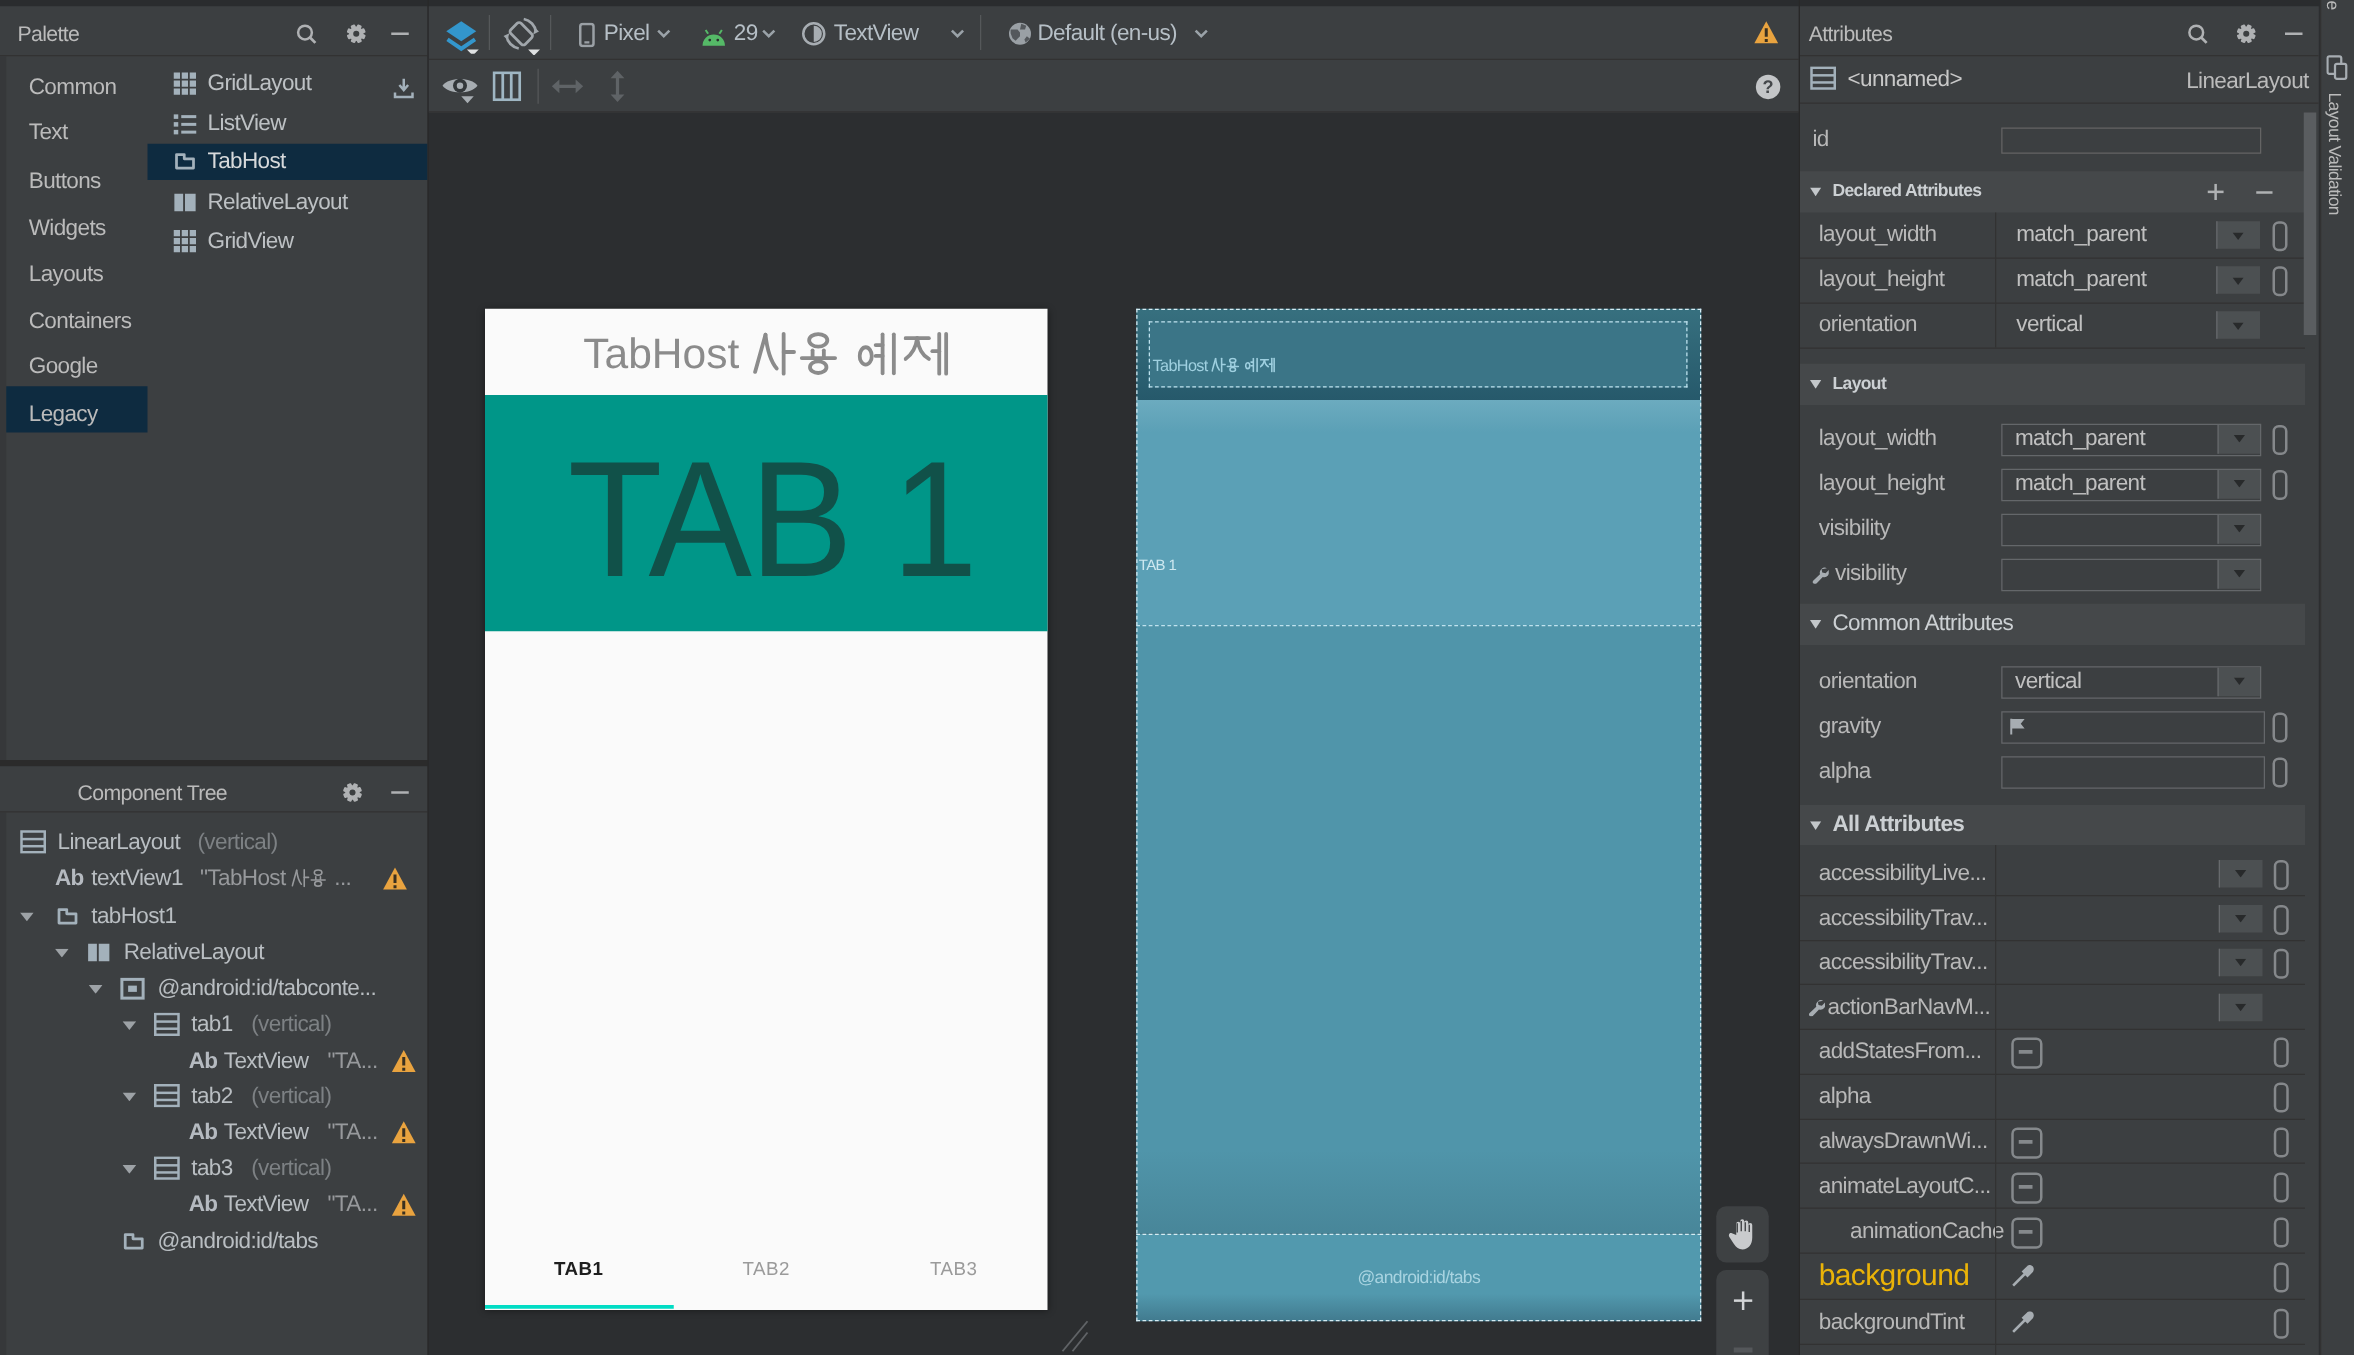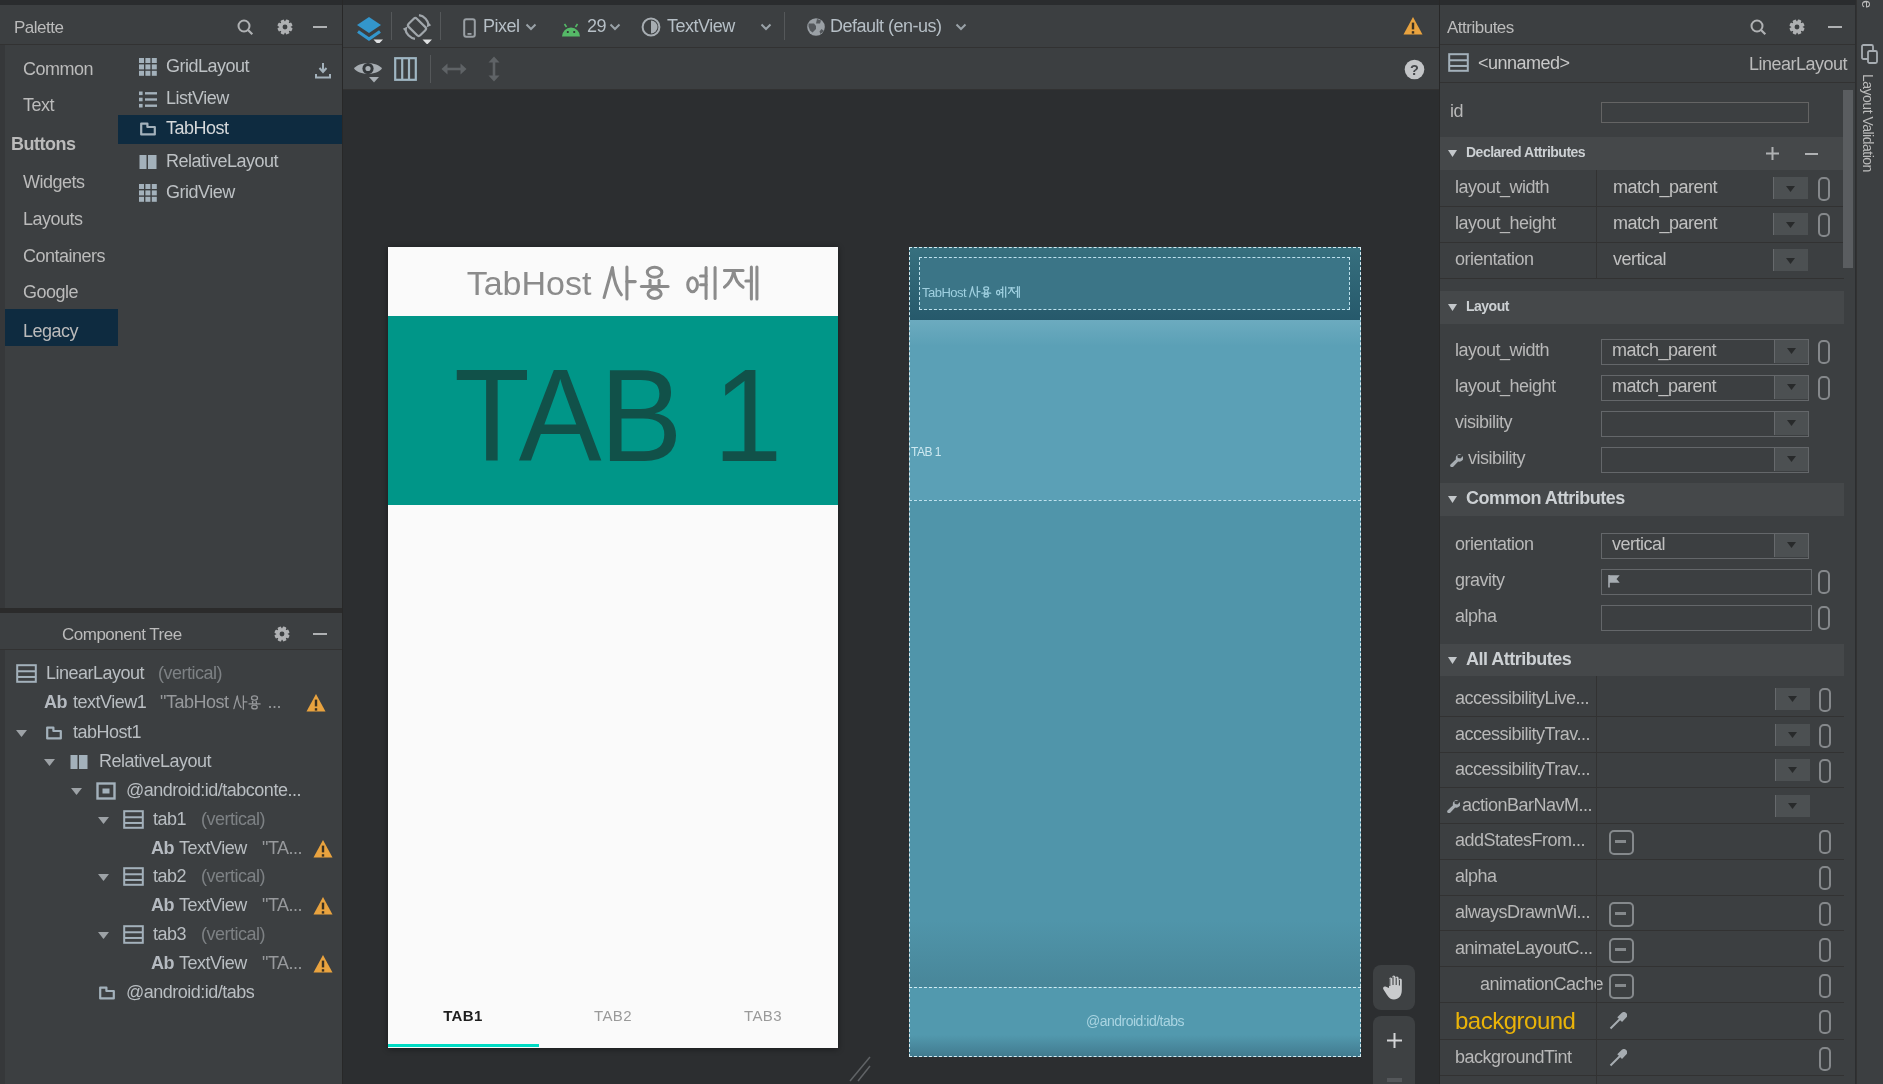--- a/index.html
+++ b/index.html
@@ -27,21 +27,21 @@
       <rect x="7.109999999999999" y="1.4400000000000002" width="3.7800000000000002" height="3.6" rx="0.9" fill="#afb1b3" transform="rotate(292 9.0 9.0)"></rect>
       <rect x="7.109999999999999" y="1.4400000000000002" width="3.7800000000000002" height="3.6" rx="0.9" fill="#afb1b3" transform="rotate(337 9.0 9.0)"></rect>
       <circle cx="9.0" cy="9.0" r="5.760000000000001" fill="#afb1b3"></circle>
       <circle cx="9.0" cy="9.0" r="2.43" fill="#3c3f41"></circle>
     </svg>
 <div class="abs" style="left:313px;top:21px;width:14px;height:2px;background:#afb1b3;"></div>
 <div class="abs" style="left:0;top:40px;width:5px;height:563px;background:#36383a;"></div>
 <div class="abs" style="left:5px;top:304px;width:113px;height:37px;background:#0e2b40;"></div>
 <div class="txt" style="left:23px;top:50.5px;font-size:18px;line-height:27px;color:#bbbbbb;font-weight:normal;">Common</div>
 <div class="txt" style="left:23px;top:87px;font-size:18px;line-height:27px;color:#bbbbbb;font-weight:normal;">Text</div>
-<div class="txt" style="left:11px;top:125.80000000000001px;font-size:18px;line-height:27px;color:#bbbbbb;font-weight:bold;">Buttons</div>
+<div class="txt" style="left:23px;top:125.80000000000001px;font-size:18px;line-height:27px;color:#bbbbbb;font-weight:normal;">Buttons</div>
 <div class="txt" style="left:23px;top:163.6px;font-size:18px;line-height:27px;color:#bbbbbb;font-weight:normal;">Widgets</div>
 <div class="txt" style="left:23px;top:201px;font-size:18px;line-height:27px;color:#bbbbbb;font-weight:normal;">Layouts</div>
 <div class="txt" style="left:23px;top:238px;font-size:18px;line-height:27px;color:#bbbbbb;font-weight:normal;">Containers</div>
 <div class="txt" style="left:23px;top:274px;font-size:18px;line-height:27px;color:#bbbbbb;font-weight:normal;">Google</div>
 <div class="txt" style="left:23px;top:313px;font-size:18px;line-height:27px;color:#bbbbbb;font-weight:normal;">Legacy</div>
 <div class="abs" style="left:118px;top:110px;width:224px;height:29px;background:#0e2b40;"></div>
 <svg class="abs" style="left:138px;top:52px;" width="20" height="20" viewBox="0 0 20 20">
       <rect x="1.0" y="1.0" width="5" height="5" fill="#a3b1bb"></rect>
       <rect x="7.4" y="1.0" width="5" height="5" fill="#a3b1bb"></rect>
       <rect x="13.8" y="1.0" width="5" height="5" fill="#a3b1bb"></rect>
@@ -497,21 +497,21 @@
 <div class="txt" style="left:28px;top:440px;font-size:18px;line-height:27px;color:#b8b8b8;font-weight:normal;">visibility</div>
 <div class="abs" style="left:161px;top:442px;width:206px;height:24px;border:1px solid #64676a;"></div>
     <div class="abs" style="left:334px;top:443px;width:33px;height:23px;background:#4c5052;border-left:1px solid #66696c;"></div>
     <svg class="abs" style="left:347px;top:451px;" width="9" height="6" viewBox="0 0 9 6">
       <path d="M0 0 L9 0 L4.5 6 Z" fill="#282a2b"></path>
     </svg>
 <div class="abs" style="left:0;top:478px;width:404px;height:33px;background:#45484a;"></div>
     <svg class="abs" style="left:8px;top:491px;" width="9" height="7" viewBox="0 0 9 7">
       <path d="M0 0 L9 0 L4.5 7 Z" fill="#c3c7ca"></path>
     </svg>
-    <div class="txt" style="left:26px;top:480px;font-size:18px;line-height:27px;color:#ccd0d3;font-weight:bold;">Common Attributes</div>
+    <div class="txt" style="left:26px;top:480px;font-size:18px;line-height:27px;color:#ccd0d3;font-weight:normal;">Common Attributes</div>
 <div class="txt" style="left:15px;top:526px;font-size:18px;line-height:27px;color:#b8b8b8;font-weight:normal;">orientation</div>
 <div class="abs" style="left:161px;top:528px;width:206px;height:24px;border:1px solid #64676a;"></div>
     <div class="abs" style="left:334px;top:529px;width:33px;height:23px;background:#4c5052;border-left:1px solid #66696c;"></div>
     <svg class="abs" style="left:347px;top:537px;" width="9" height="6" viewBox="0 0 9 6">
       <path d="M0 0 L9 0 L4.5 6 Z" fill="#282a2b"></path>
     </svg>
     <div class="txt" style="left:172px;top:526px;font-size:18px;line-height:27px;color:#c0c0c0;font-weight:normal;">vertical</div>
 <div class="txt" style="left:15px;top:562px;font-size:18px;line-height:27px;color:#b8b8b8;font-weight:normal;">gravity</div>
 <div class="abs" style="left:161px;top:564px;width:209px;height:24px;border:1px solid #64676a;"></div>
 <svg class="abs" style="left:167px;top:569px;" width="13" height="14" viewBox="0 0 13 14">

